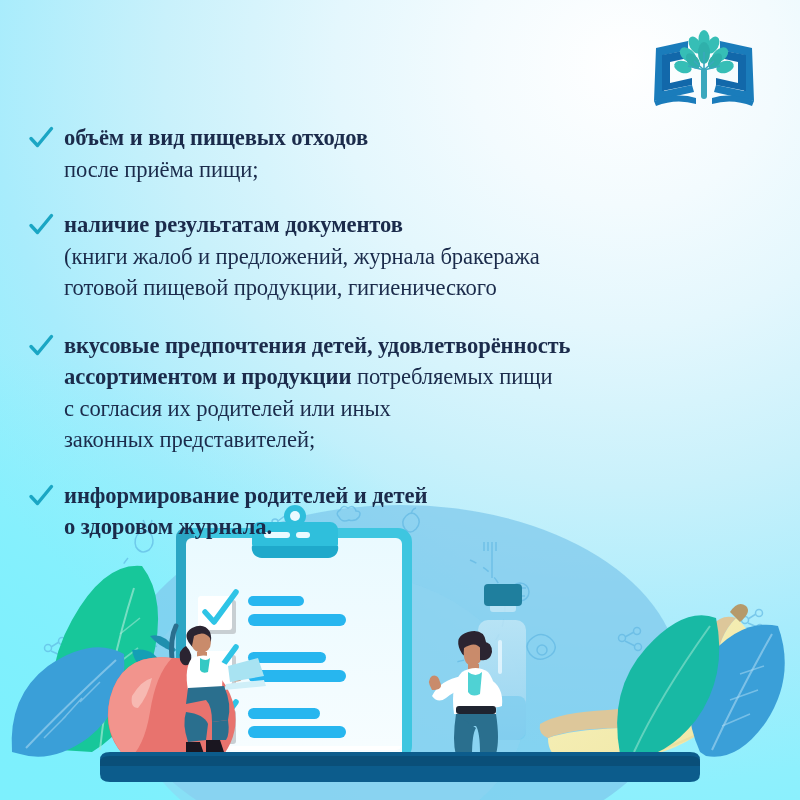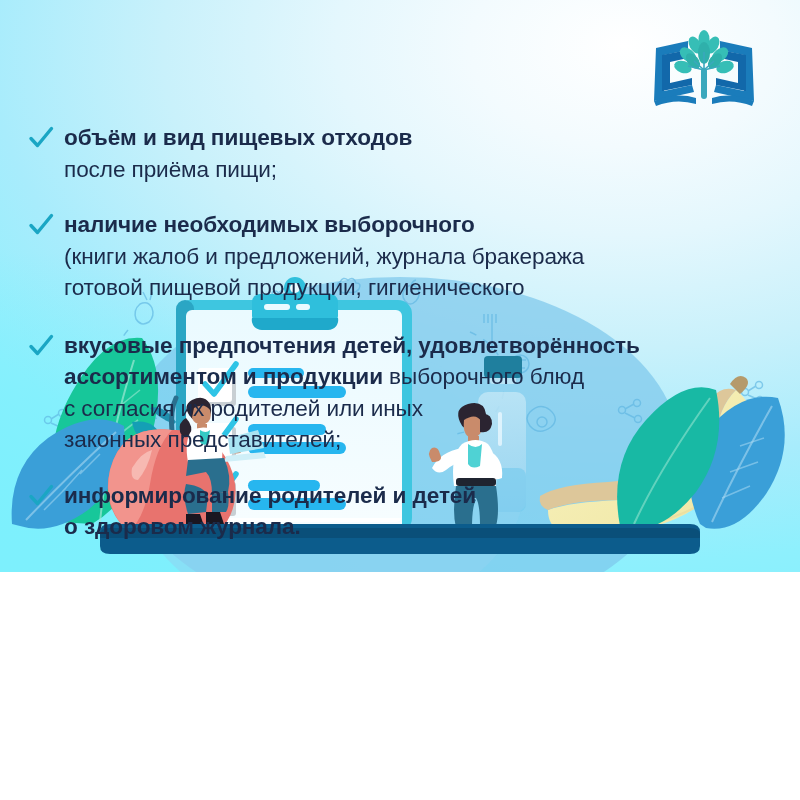--- a/index.html
+++ b/index.html
@@ -1,23 +1,24 @@
 <!DOCTYPE html>
 <html><head>
 <meta charset="utf-8">
 <style>
   html,body{margin:0;padding:0;}
   body{
     width:800px;height:800px;overflow:hidden;
     font-family:"Liberation Sans","DejaVu Sans",sans-serif;
   }
   #poster{
-    position:relative;width:800px;height:572px;overflow:hidden;
+    position:relative;width:800px;height:800px;overflow:hidden;
     background:
       radial-gradient(120% 110% at 78% 8%, #ffffff 0%, #f3fbfe 16%, #e4f7fd 30%, #c9f1fb 48%, #a8ecfc 66%, #8ef0fd 82%, #7ef0fd 100%);
+    font-family: Liberation Serif, serif;
   }
   
   #poster::after{
     content:"";position:absolute;inset:0;pointer-events:none;
     background:radial-gradient(95% 80% at 2% 100%, rgba(125,240,253,.95) 0%, rgba(125,240,253,.55) 38%, rgba(125,240,253,0) 70%);
   }
 
   
   .logo{position:absolute;top:28px;right:40px;width:112px;height:86px;z-index:6;}
 
@@ -81,30 +82,30 @@
         <svg class="check" viewBox="0 0 26 26">
           <path d="M3 13.5 L9.5 20.5 L23.5 3.5" fill="none" stroke="#1aa6c4" stroke-width="3.4" stroke-linecap="round" stroke-linejoin="round"></path>
         </svg>
         <div class="ln"><b>объём и вид пищевых отходов</b></div>
         <div class="ln"><span>после приёма пищи;</span></div>
       </div>
       <div class="bullet" style="margin-bottom: 26px;">
         <svg class="check" viewBox="0 0 26 26">
           <path d="M3 13.5 L9.5 20.5 L23.5 3.5" fill="none" stroke="#1aa6c4" stroke-width="3.4" stroke-linecap="round" stroke-linejoin="round"></path>
         </svg>
-        <div class="ln"><b>наличие необходимых выборочного</b></div>
+        <div class="ln"><b>наличие результатам документов</b></div>
         <div class="ln"><span>(книги жалоб и предложений, журнала бракеража</span></div>
         <div class="ln"><span>готовой пищевой продукции, гигиенического</span></div>
       </div>
       <div class="bullet" style="margin-bottom: 24px;">
         <svg class="check" viewBox="0 0 26 26">
           <path d="M3 13.5 L9.5 20.5 L23.5 3.5" fill="none" stroke="#1aa6c4" stroke-width="3.4" stroke-linecap="round" stroke-linejoin="round"></path>
         </svg>
         <div class="ln"><b>вкусовые предпочтения детей, удовлетворённость</b></div>
-        <div class="ln"><b>ассортиментом и продукции</b><span> выборочного блюд</span></div>
+        <div class="ln"><b>ассортиментом и продукции</b><span> потребляемых пищи</span></div>
         <div class="ln"><span>с согласия их родителей или иных</span></div>
         <div class="ln"><span>законных представителей;</span></div>
       </div>
       <div class="bullet" style="margin-bottom: 12px;">
         <svg class="check" viewBox="0 0 26 26">
           <path d="M3 13.5 L9.5 20.5 L23.5 3.5" fill="none" stroke="#1aa6c4" stroke-width="3.4" stroke-linecap="round" stroke-linejoin="round"></path>
         </svg>
         <div class="ln"><b>информирование родителей и детей</b></div>
         <div class="ln"><b>о здоровом журнала.</b></div>
       </div>

